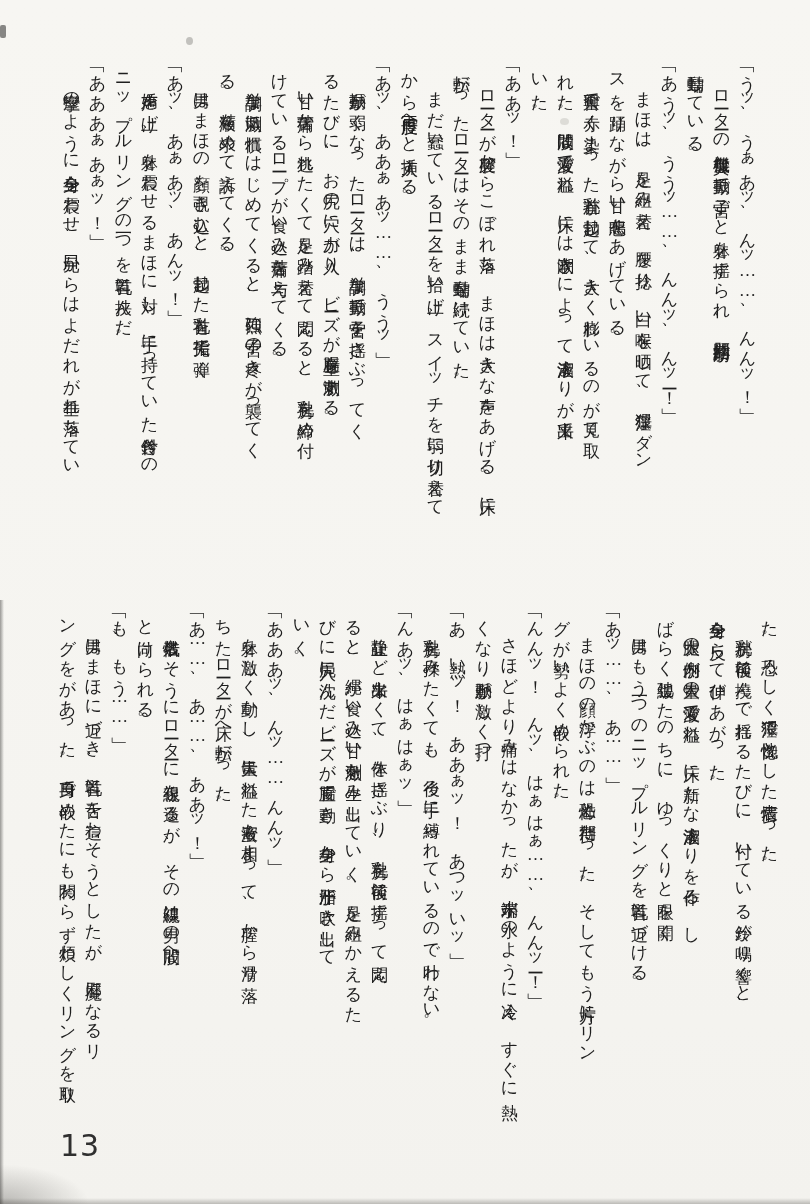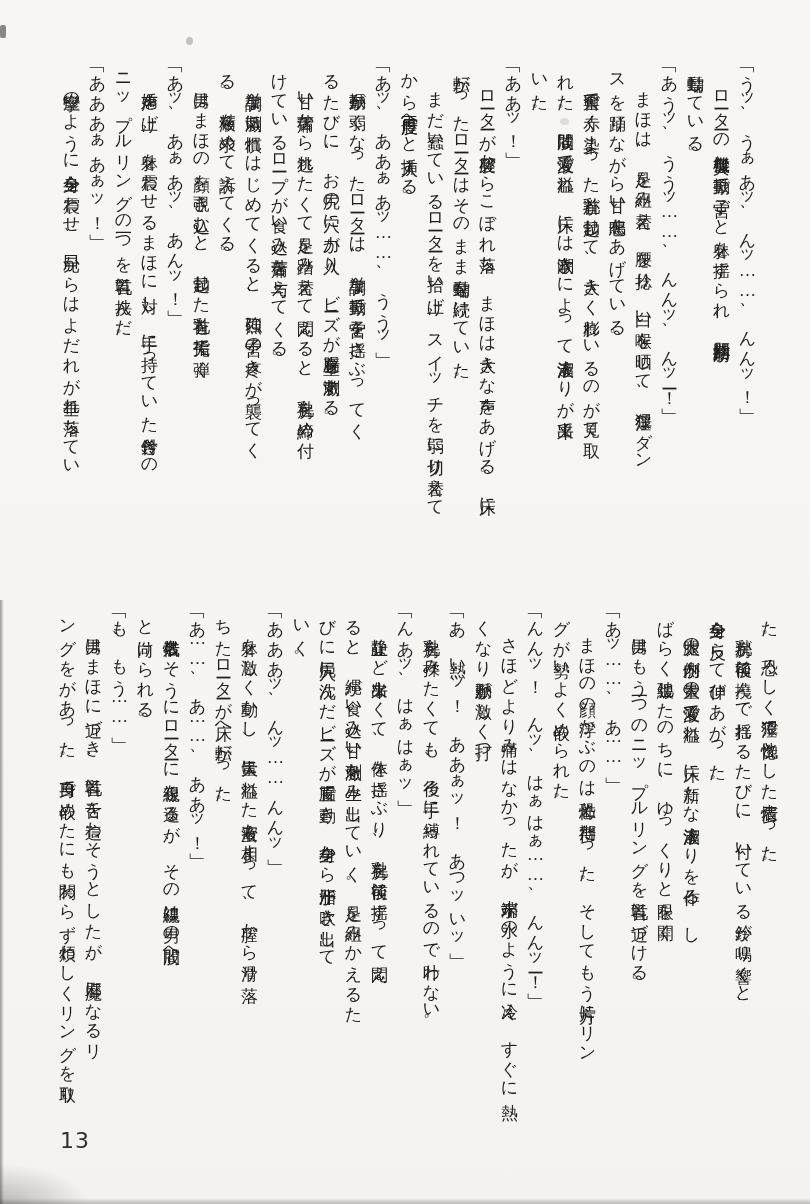--- a/index.html
+++ b/index.html
@@ -40,21 +40,21 @@
   .tblock-bottom {
     top: 608px;
     right: 28px;
     height: 545px;
   }
   .page-number {
     position: absolute;
     left: 60px;
     top: 1128px;
     font-family: "DejaVu Sans", sans-serif;
-    font-size: 22px;
+    font-size: 30px;
     letter-spacing: 1px;
     color: #2f2f2f;
   }
   
   .artifact { position: absolute; pointer-events: none; }
   .speck-1 {
     left: 0px; top: 25px; width: 6px; height: 13px;
     background: #6a6a68; border-radius: 2px; opacity: 0.8;
   }
   .speck-2 {

